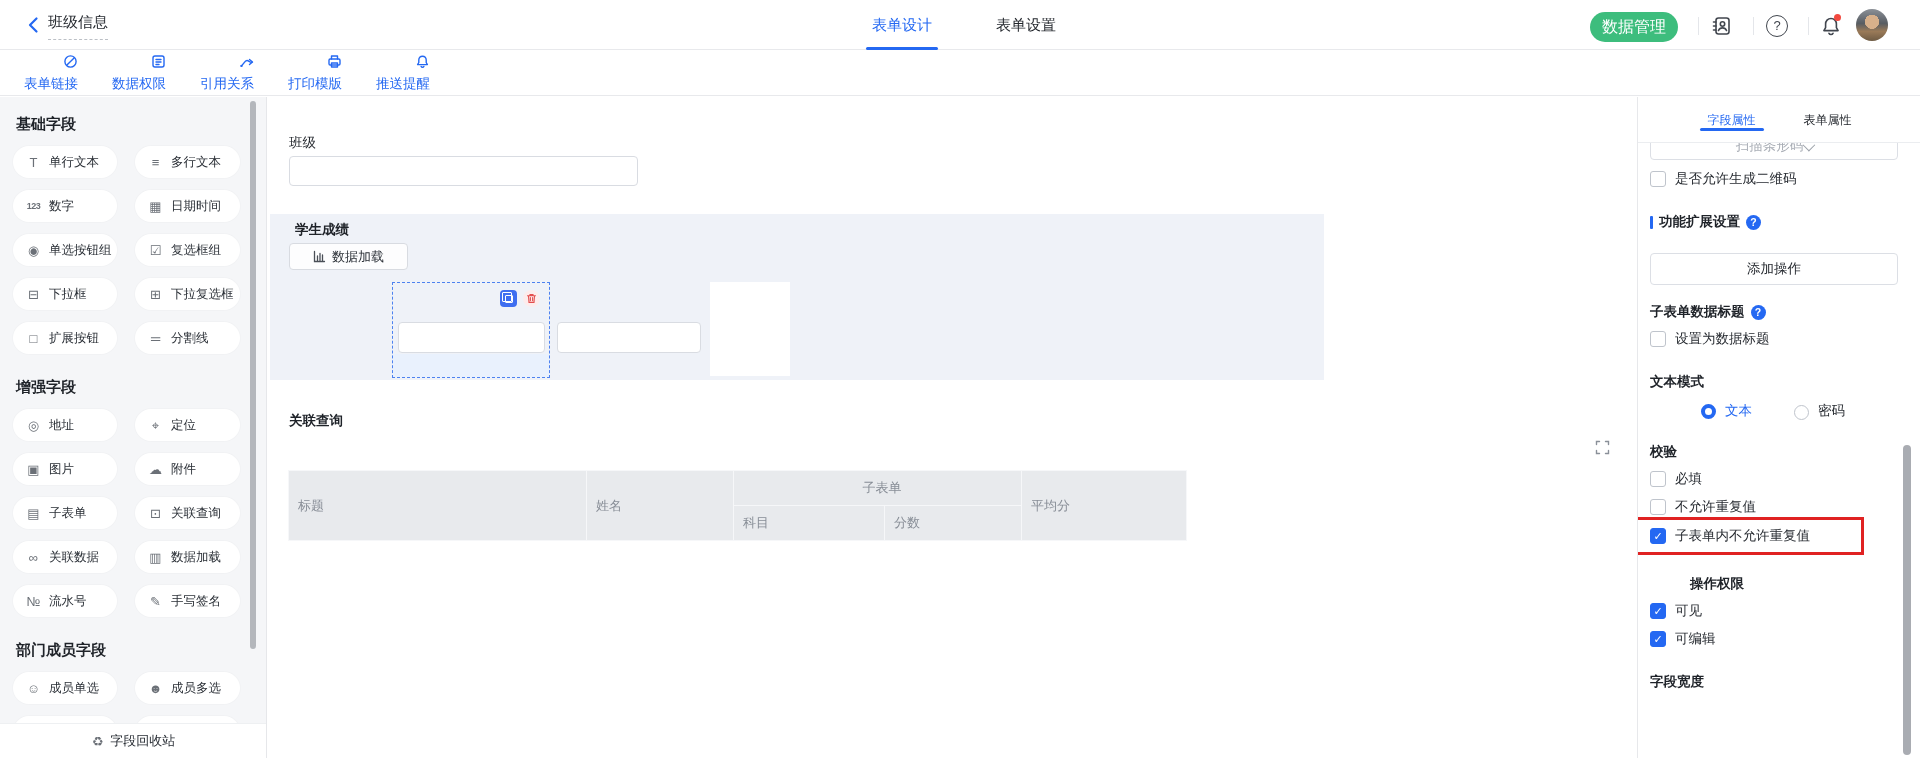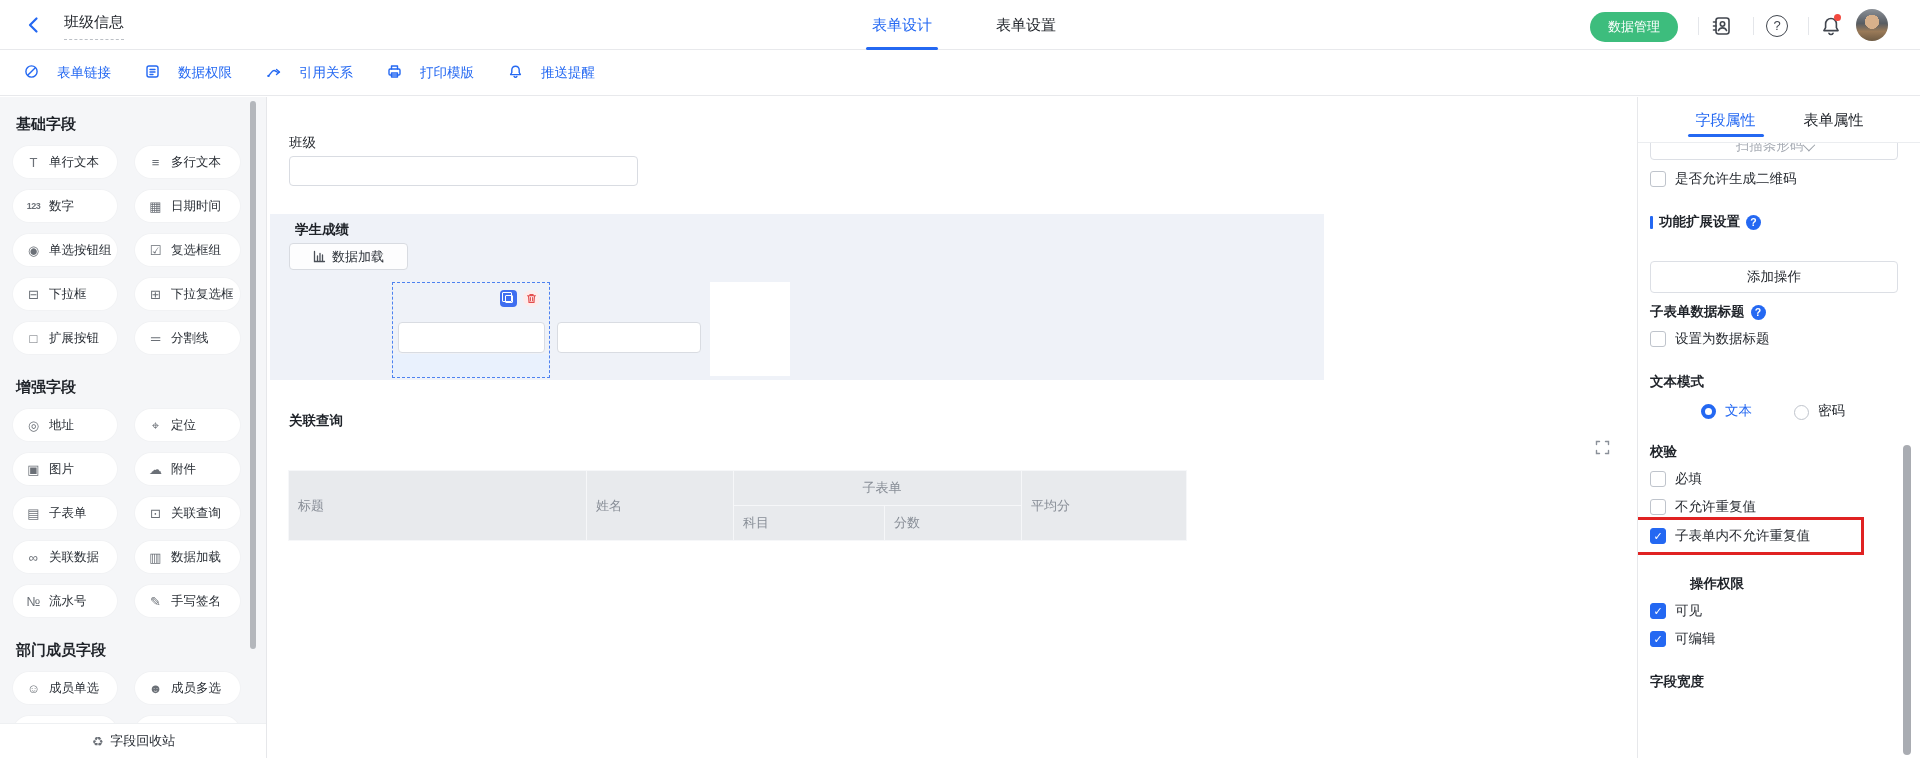--- a/index.html
+++ b/index.html
@@ -4,37 +4,37 @@
 <style>
   * { margin:0; padding:0; box-sizing:border-box; }
   html,body { width:1920px; height:758px; }
   body { font-family:"Liberation Sans","DejaVu Sans",sans-serif; color:#1f2329; background:#fff; }
   #app { position:relative; width:1920px; height:758px; overflow:hidden; background:#fff; }
   .abs { position:absolute; }
 
   
   .topbar { position:absolute; left:0; top:0; width:1920px; height:50px; background:#fff; border-bottom:1px solid #e8e9ec; z-index:30; }
   .back-ic { position:absolute; left:24px; top:15px; width:20px; height:20px; color:#2468f2; cursor:pointer; }
-  .doc-title { position:absolute; left:64px; top:13px; font-size:15px; font-weight:500; color:#1f2329; padding-bottom:7px; border-bottom:1px dashed #bcc0c6; }
+  .doc-title { position:absolute; left:48px; top:13px; font-size:15px; font-weight:500; color:#1f2329; padding-bottom:7px; border-bottom:1px dashed #bcc0c6; }
   .nav-tabs { position:absolute; left:840px; top:0; height:50px; display:flex; }
   .nav-tab { position:relative; height:50px; line-height:50px; font-size:15px; color:#1f2329; margin:0 32px; cursor:pointer; }
   .nav-tab.active { color:#2468f2; font-weight:500; }
   .nav-tab.active:after { content:""; position:absolute; left:-6px; right:-6px; bottom:0; height:3px; background:#2468f2; border-radius:2px; }
-  .btn-green { position:absolute; left:1590px; top:12px; width:88px; height:30px; border-radius:16px; background:#3dbd7d; color:#fff; font-size:13px; text-align:center; line-height:30px; cursor:pointer; }
+  .btn-green { position:absolute; left:1590px; top:12px; width:88px; height:30px; border-radius:16px; background:#3dbd7d; color:#fff; font-size:16px; text-align:center; line-height:30px; cursor:pointer; }
   .top-sep { position:absolute; top:17px; width:1px; height:18px; background:#e4e6ea; }
   .top-ic { position:absolute; top:15px; width:22px; height:22px; color:#41464e; cursor:pointer; }
   .help-circle { border:1.5px solid #41464e; border-radius:50%; font-size:13px; line-height:19px; text-align:center; color:#41464e; }
   .bell-dot { position:absolute; left:1834px; top:14px; width:7px; height:7px; border-radius:50%; background:#f2493f; z-index:2; }
   .avatar { position:absolute; left:1856px; top:9px; width:32px; height:32px; border-radius:50%; overflow:hidden;
             background: radial-gradient(circle at 50% 40%, #d7b08b 0 28%, rgba(0,0,0,0) 29%),
                         linear-gradient(180deg,#8b9097 0%,#585d63 45%,#9a7a58 70%,#6e5b44 100%); cursor:pointer; }
 
   
   .toolbar2 { position:absolute; left:0; top:51px; width:1920px; height:45px; background:#fff; border-bottom:1px solid #e8e9ec; z-index:29; display:flex; align-items:center; padding-left:24px; }
-  .tb-item { display:flex; align-items:flex-start; gap:18px; color:#2468f2; font-size:13.5px; margin-right:34px; cursor:pointer; }
+  .tb-item { display:flex; align-items:flex-end; gap:6px; color:#2468f2; font-size:13.5px; margin-right:34px; cursor:pointer;flex-direction:column; }
   .tb-item svg { width:15px; height:15px; }
   .pill-btn { position:absolute; top:58px; height:29px; border-radius:15px; font-size:13.5px; text-align:center; line-height:27px; cursor:pointer; }
   .btn-preview { left:1697px; width:65px; border:1px solid #2468f2; color:#2468f2; background:#fff; }
   .btn-save { left:1778px; width:67px; background:#2468f2; color:#fff; line-height:29px; }
   .btn-share { position:absolute; left:1860px; top:58px; width:29px; height:29px; border-radius:50%; background:#eef1f6; cursor:pointer; display:flex; align-items:center; justify-content:center; color:#2468f2; }
 
   
   .sidebar { position:absolute; left:0; top:97px; width:267px; height:661px; background:#f5f6f8; border-right:1px solid #e6e7ea; overflow:hidden; }
   .sb-inner { padding:18px 13px 0 13px; }
   .sb-title { font-size:15px; font-weight:bold; color:#1f2329; padding-left:3px; margin-bottom:12px; }
@@ -68,21 +68,21 @@
   .copy-ic .sq:before { content:""; position:absolute; left:-3.5px; top:-3.5px; width:8px; height:8px; border:1.2px solid #fff; border-radius:1px; }
   .trash-ic { left:255px; top:193px; background:#fdecec; border-radius:50%; color:#e34d4d; }
   .expand-ic { position:absolute; left:1327px; top:343px; width:15px; height:15px; color:#8a9099; cursor:pointer; }
   .lk-table { position:absolute; left:20px; top:373px; border-collapse:collapse; }
   .lk-table td { background:#e8eaed; border:1px solid #f6f7f9; font-size:13px; color:#878d96; padding-left:9px; }
   .lk-top { height:35px; }
 
   
   .panel { position:absolute; left:1637px; top:97px; width:283px; height:661px; background:#fff; border-left:1px solid #e7e8eb; overflow:hidden; }
   .p-tabs { position:absolute; left:0; top:0; width:283px; height:46px; background:#fff; border-bottom:1px solid #ebedf0; z-index:4; display:flex; justify-content:center; gap:48px; }
-  .p-tab { position:relative; height:40px; line-height:46px; font-size:15px; color:#1f2329; cursor:pointer; }
+  .p-tab { position:relative; height:34px; line-height:46px; font-size:12px; color:#1f2329; cursor:pointer; }
   .p-tab.active { color:#2468f2; }
   .p-tab.active:after { content:""; position:absolute; left:-8px; right:-8px; bottom:0; height:3px; background:#2468f2; border-radius:2px; }
   .p-head { position:absolute; left:12px; font-size:13.5px; font-weight:bold; color:#1f2329; display:flex; align-items:center; gap:6px; }
   .blue-bar { width:3px; height:13px; background:#2468f2; border-radius:1px; }
   .q-ic { width:15px; height:15px; border-radius:50%; background:#2468f2; color:#fff; font-size:10.5px; font-weight:bold; text-align:center; line-height:15px; cursor:pointer; }
   .chk-row { position:absolute; left:12px; display:flex; align-items:center; gap:9px; font-size:13.5px; color:#262a30; cursor:pointer; }
   .cbx { width:16px; height:16px; border:1px solid #bfc4cc; border-radius:3px; background:#fff; flex:none; }
   .cbx.on { background:#2468f2; border-color:#2468f2; color:#fff; font-size:11px; line-height:15px; text-align:center; }
   .radio { width:15px; height:15px; border-radius:50%; border:1px solid #bfc4cc; background:#fff; flex:none; }
   .radio.on { border:4.5px solid #2468f2; }
@@ -348,21 +348,21 @@
     <div class="chk-row" style="top:73px;">
       <span class="cbx"></span>
       <span>是否允许生成二维码</span>
     </div>
 
     <div class="p-head" style="top:116px;">
       <span class="blue-bar"></span>
       <span>功能扩展设置</span>
       <span class="q-ic">?</span>
     </div>
-    <div class="p-btn" style="top:164px;">添加操作</div>
+    <div class="p-btn" style="top:156px;">添加操作</div>
 
     <div class="p-head" style="top:206px;">
       <span>子表单数据标题</span>
       <span class="q-ic">?</span>
     </div>
     <div class="chk-row" style="top:233px;">
       <span class="cbx"></span>
       <span>设置为数据标题</span>
     </div>
 

